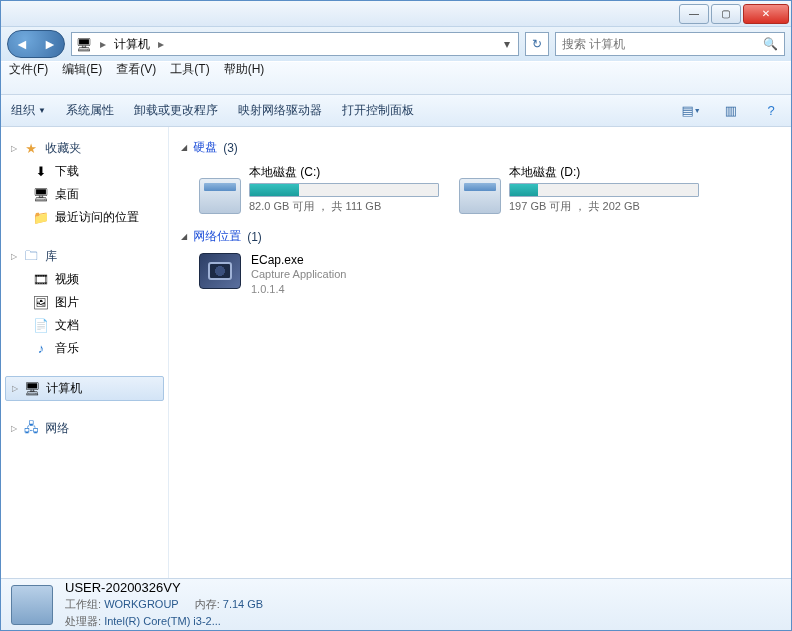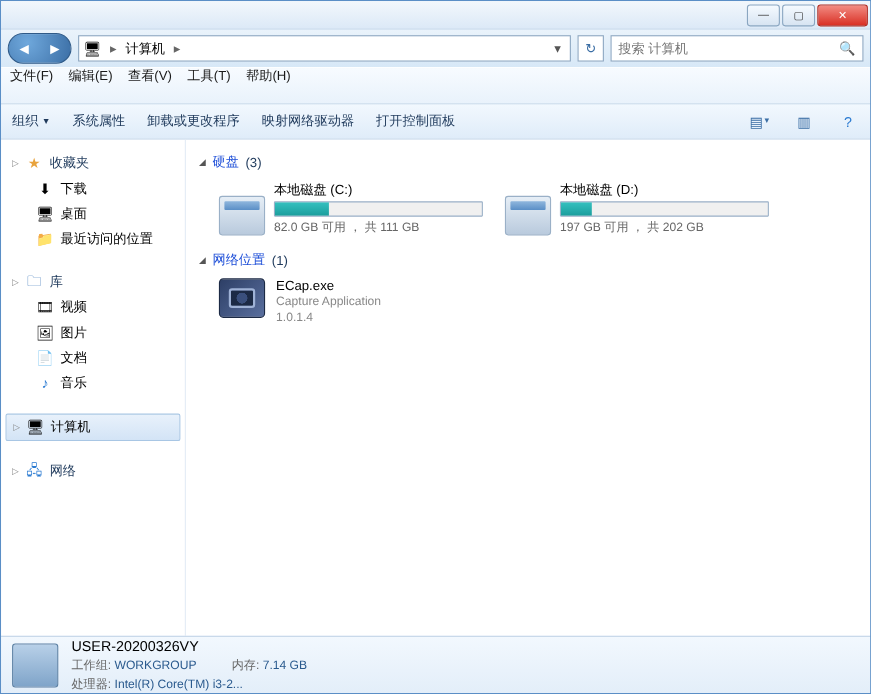--- a/index.html
+++ b/index.html
@@ -47,21 +47,21 @@
 .dtext{color:#666;margin-top:2px;font-size:11px}
 .netitem{display:flex;gap:10px;margin-left:18px}
 .neticon{width:42px;height:36px;background:linear-gradient(135deg,#2d3f66,#5a6f9e);border:1px solid #1c2a45;border-radius:4px;position:relative}
 .neticon::after{content:"";position:absolute;top:8px;left:8px;width:20px;height:14px;border:2px solid #9fb2d6;border-radius:3px;background:radial-gradient(circle,#3a4f7c 40%,#1c2a45 42%)}
 .netname{color:#000}
 .netdesc{color:#888;font-size:11px;line-height:1.4}
 .statusbar{height:52px;background:linear-gradient(#f2f8fe,#e3eef9);border-top:1px solid #c7d7e8;display:flex;align-items:center;padding:4px 10px;gap:12px}
 .sbicon{width:42px;height:40px;background:linear-gradient(#b8d0e8,#7fa4c9);border:1px solid #5a7fa3;border-radius:3px}
 .sbinfo{display:flex;flex-direction:column;gap:2px}
 .sbname{font-size:13px;color:#000}
-.sbrow{display:flex;gap:32px;color:#555;font-size:11px}
+.sbrow{display:flex;gap:16px;color:#555;font-size:11px}
 .sbrow .lbl{color:#666}
 .sbrow .val{color:#2a5a8e}
 </style>
 </head>
 <body>
 
 <div class="window">
   <div class="titlebar">
     <div class="tbtn">—</div>
     <div class="tbtn">▢</div>

